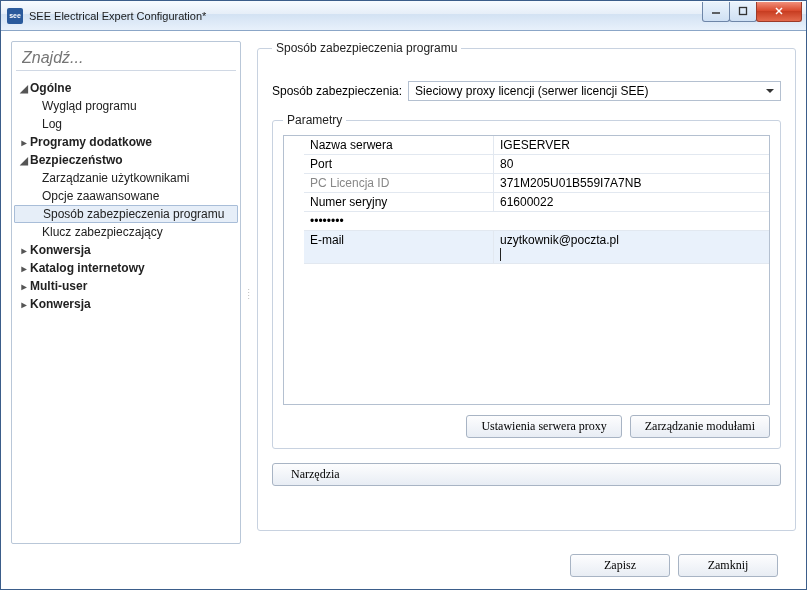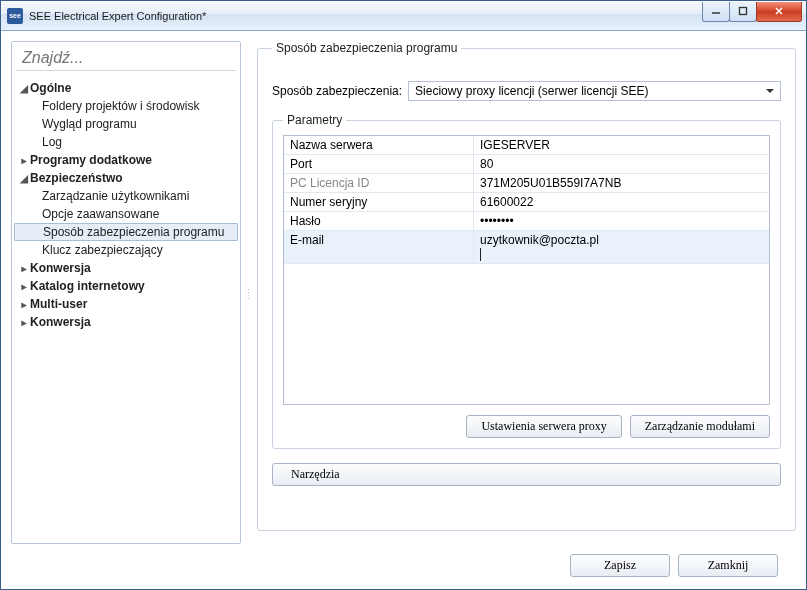--- a/index.html
+++ b/index.html
@@ -30,21 +30,21 @@
 .mainpanel { flex:1; position:relative; }
 .fieldset { border:1px solid #c8d2e0; border-radius:3px; position:relative; padding:12px 14px 14px; }
 .fieldset > legend { font-size:12px; padding:0 4px; color:#222; }
 
 .row-label { font-size:12px; display:flex; align-items:center; margin:14px 0 12px; }
 .row-label label { margin-right:6px; }
 .combo { flex:1; border:1px solid #b4c0d0; background:#fff; padding:2px 18px 2px 6px; font-size:12px; position:relative; }
 .combo::after { content:""; position:absolute; right:6px; top:50%; margin-top:-2px; border:4px solid transparent; border-top-color:#333; }
 
 .fieldset.params { margin-top:4px; padding:8px 10px 10px; }
-.param-table { border:1px solid #b4c0d0; width:100%; height:270px; background:#fff; font-size:12px; border-collapse:collapse; display:block; overflow:hidden; }
+.param-table { border:1px solid #b4c0d0; width:100%; height:270px; background:#fff; font-size:12px; border-collapse:collapse; display:block; overflow:hidden;padding-left:20px; }
 .param-row { display:flex; border-bottom:1px solid #e2e8f0; }
 .param-row .k { width:190px; padding:2px 6px; border-right:1px solid #e2e8f0; }
 .param-row .v { flex:1; padding:2px 6px; }
 .param-row.muted .k { color:#888; }
 .param-row.active { background:#e9f1fb; }
 .param-row.active .v input { border:none; background:transparent; width:100%; font-size:12px; padding:0; outline:none; }
 .caret { border-right:1px solid #222; animation:none; display:inline-block; height:13px; vertical-align:middle; margin-left:0; }
 
 .btnrow { display:flex; justify-content:flex-end; gap:8px; margin-top:10px; }
 .btn { font-size:12px; padding:3px 14px; border:1px solid #a8b4c4; background:linear-gradient(to bottom,#fdfdfe,#e8edf4); border-radius:3px; cursor:default;font-family:Liberation Serif, serif; }
@@ -87,21 +87,20 @@
   <div class="content">
 
     <div class="sidebar">
       <input class="search" placeholder="Znajdź..." style="">
       <div class="tree">
 
         <div class="tree-node bold">
             <span class="exp">◢</span>
             <span>Ogólne</span>
           </div>
-        <div class="tree-child">Foldery projektów i środowisk</div>
         <div class="tree-child">Wygląd programu</div>
         <div class="tree-child">Log</div>
 
         <div class="tree-node bold">
             <span class="exp">▸</span>
             <span>Programy dodatkowe</span>
           </div>
 
         <div class="tree-node bold">
             <span class="exp">◢</span>
@@ -159,21 +158,20 @@
             </div>
             <div class="param-row muted">
               <div class="k">PC Licencja ID</div>
               <div class="v">371M205U01B559I7A7NB</div>
             </div>
             <div class="param-row">
               <div class="k">Numer seryjny</div>
               <div class="v">61600022</div>
             </div>
             <div class="param-row">
-              <div class="k">Hasło</div>
               <div class="v">••••••••</div>
             </div>
             <div class="param-row active">
               <div class="k">E-mail</div>
               <div class="v"><input value="uzytkownik@poczta.pl" style=""><span class="caret"></span></div>
             </div>
           </div>
 
           <div class="btnrow">
             <div class="btn">Ustawienia serwera proxy</div>

